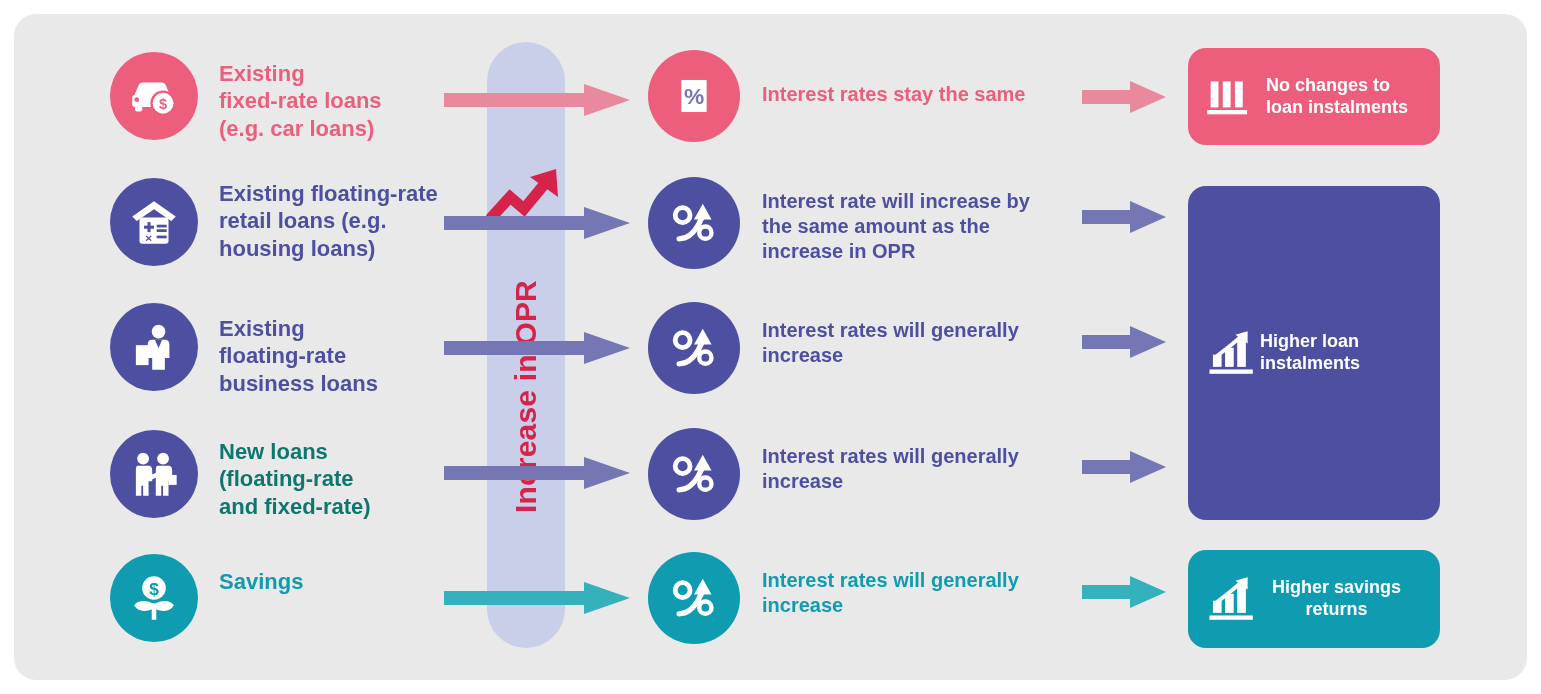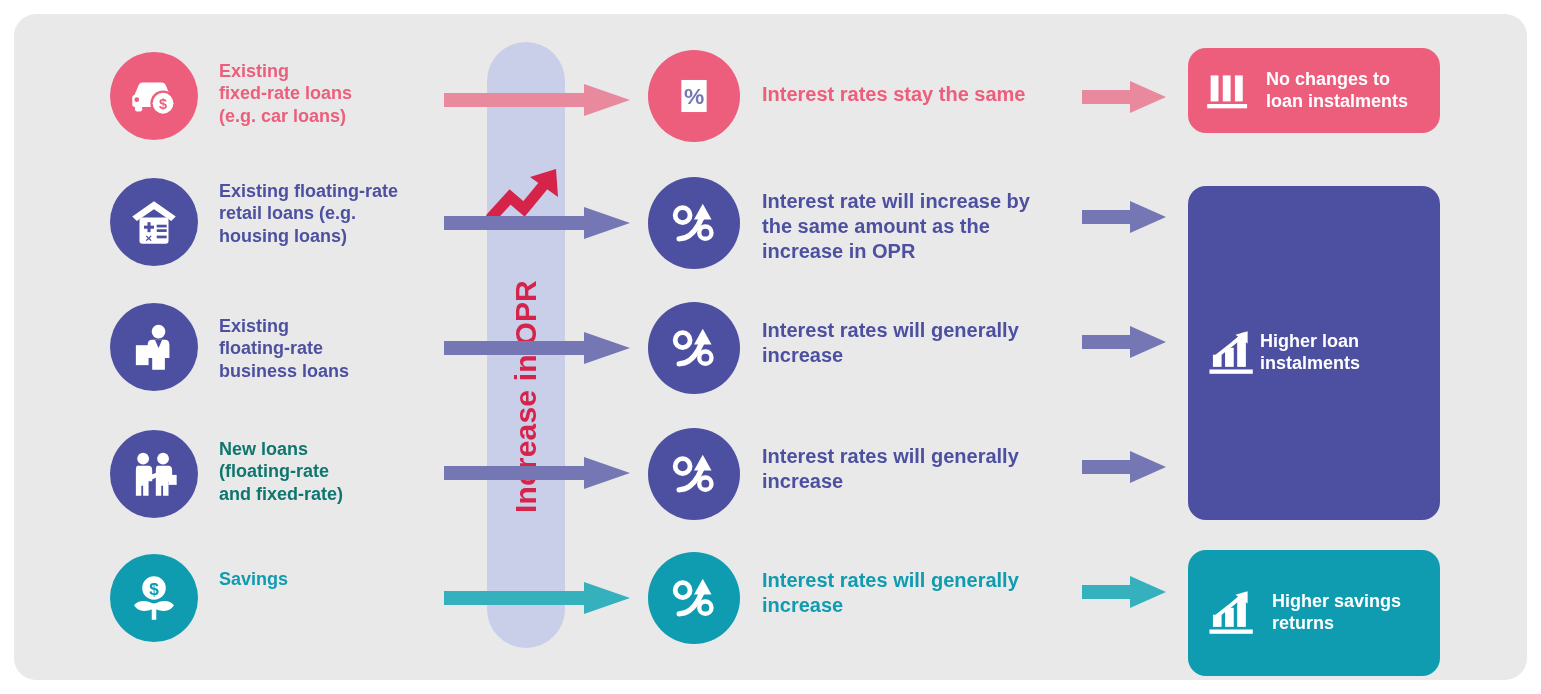--- a/index.html
+++ b/index.html
@@ -40,21 +40,21 @@
 
   .circle {
     position:absolute; border-radius:50%;
     display:flex; align-items:center; justify-content:center;
   }
   .src-circle { width:88px; height:88px; left:110px; }
   .pct-circle { width:92px; height:92px; left:648px; }
 
   .src-label {
     position:absolute; left:219px;
-    font-size:18px; font-weight:bold; line-height:1.24;
+    font-size:22px; font-weight:bold; line-height:1.24;
     white-space:pre-line;
   }
   .out-label {
     position:absolute; left:762px;
     font-size:20px; font-weight:bold; line-height:1.25;
     white-space:pre-line;
   }
 
   
   .conn { position:absolute; }
@@ -123,21 +123,21 @@
 
   <div class="out-label" style="top:82px; color:#ec5e7b;">Interest rates stay the same</div>
 
   <div class="arrow-right" style="left:1082px; top:78px;">
     <svg viewBox="0 0 84 38" width="84" height="38">
       <rect x="0" y="12" width="54" height="14" fill="#e8899e"></rect>
       <path d="M48 3 L84 19 L48 35 Z" fill="#e8899e"></path>
     </svg>
   </div>
 
-  <div class="outbox" style="left:1188px; top:48px; width:252px; height:85px; background:#ec5e7b; padding:0 14px;">
+  <div class="outbox" style="left:1188px; top:48px; width:252px; height:97px; background:#ec5e7b; padding:0 14px;">
     <div class="obicon">
       <svg viewBox="0 0 60 56" width="52" height="50">
         <rect x="10" y="10" width="9" height="30" fill="#fff"></rect>
         <rect x="24" y="10" width="9" height="30" fill="#fff"></rect>
         <rect x="38" y="10" width="9" height="30" fill="#fff"></rect>
         <rect x="6" y="43" width="46" height="5" fill="#fff"></rect>
       </svg>
     </div>
     <div class="obtext" style="margin-left:12px;">No changes to
 loan instalments</div>
@@ -313,21 +313,21 @@
   <div class="out-label" style="top:568px; color:#0f9bb0;">Interest rates will generally
 increase</div>
 
   <div class="arrow-right" style="left:1082px; top:573px;">
     <svg viewBox="0 0 84 38" width="84" height="38">
       <rect x="0" y="12" width="54" height="14" fill="#35b0bd"></rect>
       <path d="M48 3 L84 19 L48 35 Z" fill="#35b0bd"></path>
     </svg>
   </div>
 
-  <div class="outbox" style="left:1188px; top:550px; width:252px; height:126px; background:#0f9bb0; padding:1px 18px;">
+  <div class="outbox" style="left:1188px; top:550px; width:252px; height:98px; background:#0f9bb0; padding:1px 18px;text-align:center;">
     <div class="obicon">
       <svg viewBox="0 0 60 56" width="52" height="50">
         <rect x="8" y="30" width="10" height="14" fill="#fff"></rect>
         <rect x="22" y="22" width="10" height="22" fill="#fff"></rect>
         <rect x="36" y="12" width="10" height="32" fill="#fff"></rect>
         <rect x="4" y="47" width="50" height="5" fill="#fff"></rect>
         <path d="M12 32 L30 18 L44 6" stroke="#fff" stroke-width="4.5" fill="none"></path>
         <path d="M48 3 L48 17 L34 7 Z" fill="#fff"></path>
       </svg>
     </div>

